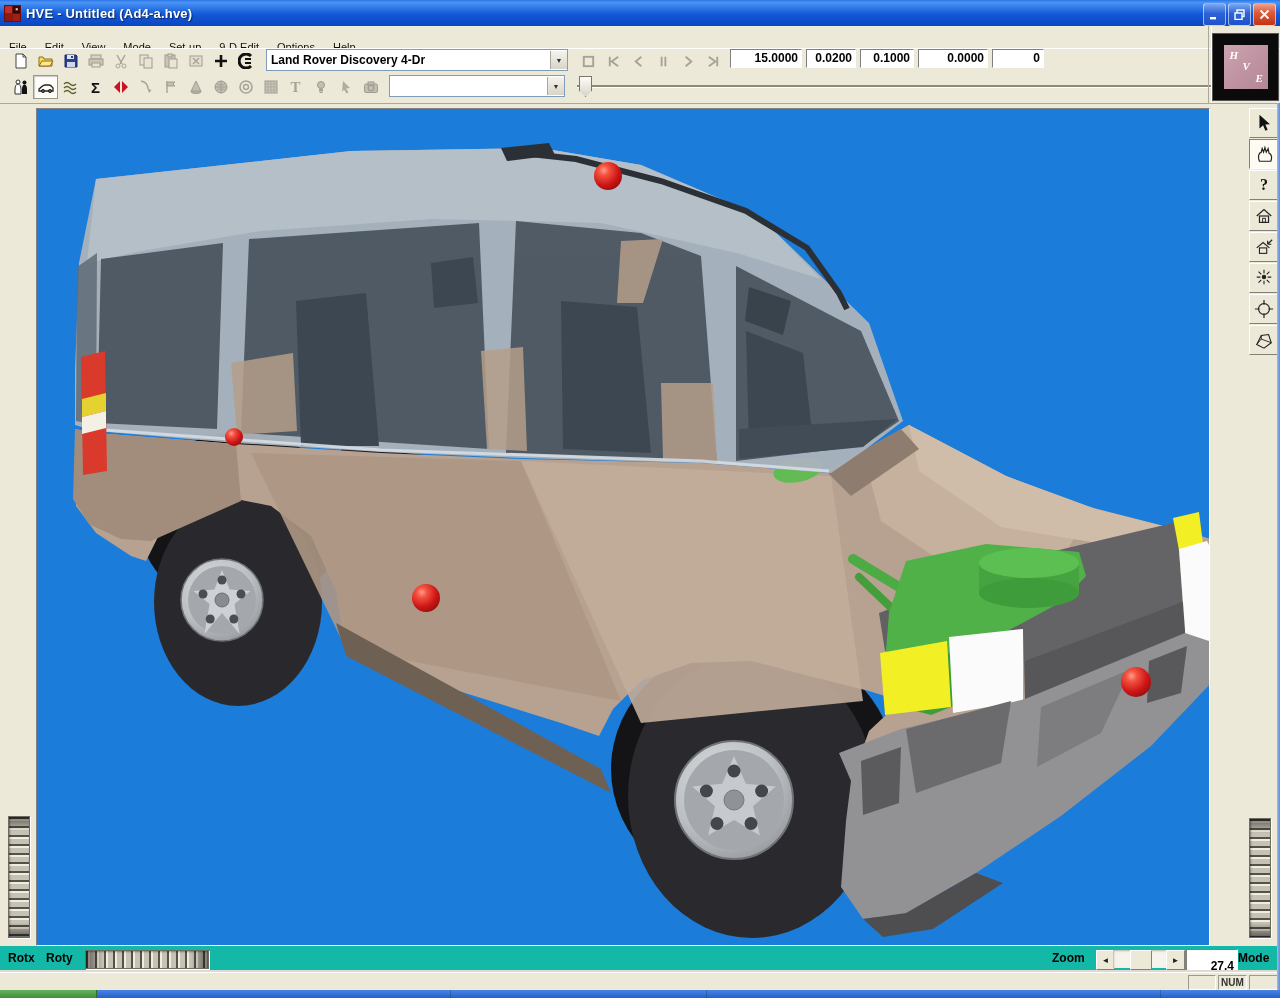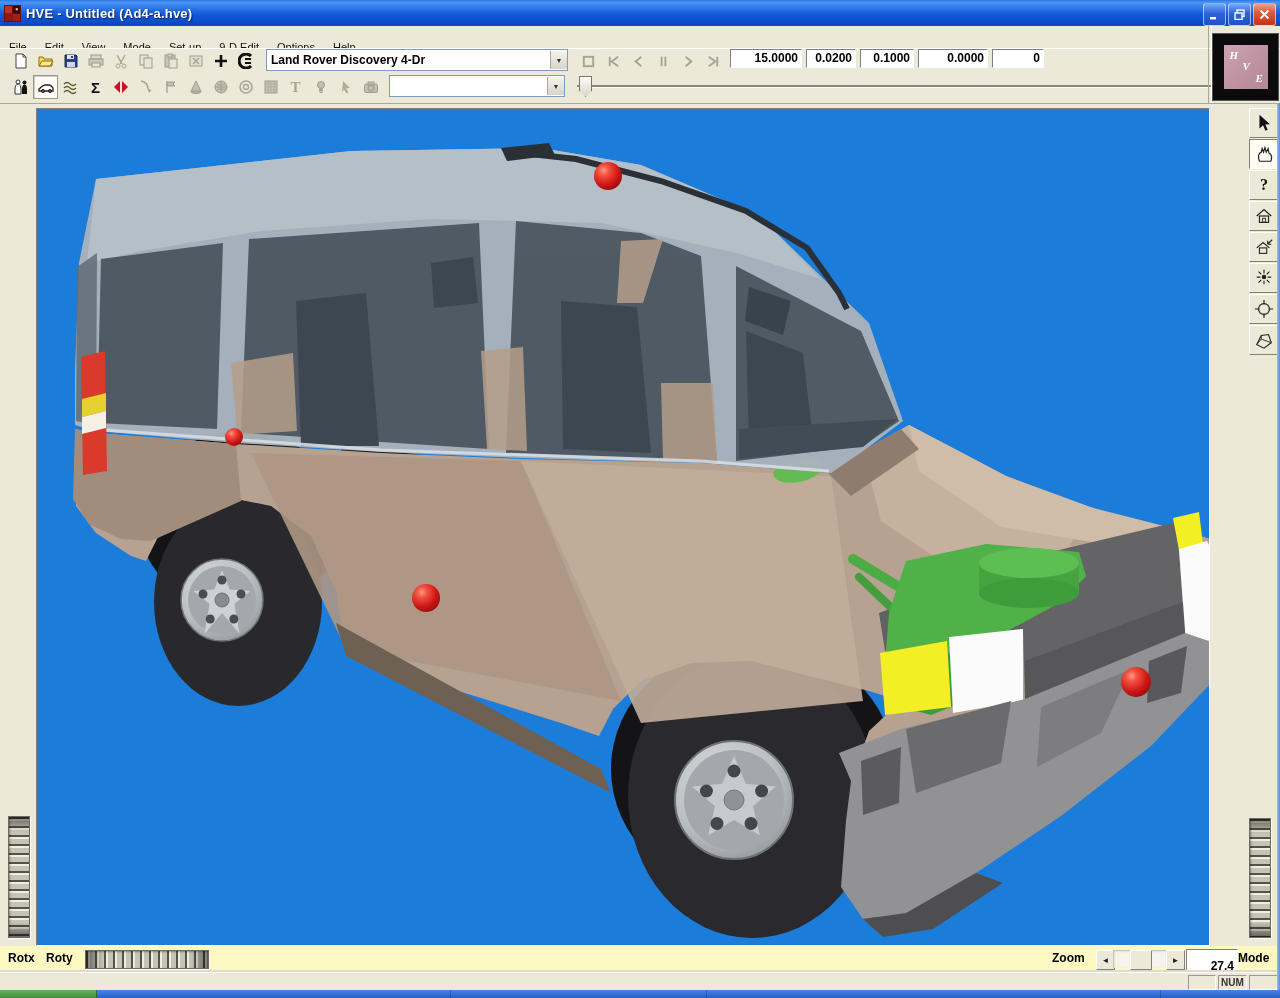--- a/index.html
+++ b/index.html
@@ -52,21 +52,21 @@
     linear-gradient(90deg,rgba(0,0,0,.5),rgba(0,0,0,0) 14%,rgba(0,0,0,0) 86%,rgba(0,0,0,.5)),
     repeating-linear-gradient(90deg,#55524a 0 2px,#efece0 2px 4px,#c6c2b4 4px 9px);
     border:1px solid #6f6b60;box-shadow:inset 0 1px 2px rgba(0,0,0,.35),1px 1px 0 #fff;}
   .wheelV{background:
     linear-gradient(180deg,rgba(0,0,0,.5),rgba(0,0,0,0) 12%,rgba(0,0,0,0) 88%,rgba(0,0,0,.5)),
     repeating-linear-gradient(180deg,#55524a 0 2px,#efece0 2px 4px,#c6c2b4 4px 9px);
     border:1px solid #6f6b60;box-shadow:inset 1px 0 2px rgba(0,0,0,.35),1px 1px 0 #fff;}
   #wheelLeft{position:absolute;left:8px;top:712px;width:20px;height:120px;}
   #wheelRight{position:absolute;left:1249px;top:714px;width:20px;height:118px;}
   
-  #controls{position:absolute;left:0;top:946px;width:1280px;height:26px;background:#fef9c3;}
+  #controls{position:absolute;left:0;top:946px;width:1280px;height:26px;background:#14b8a6;}
   #controls .lbl{position:absolute;top:5px;font-size:12px;font-weight:bold;color:#000;}
   #wheelRoty{position:absolute;left:85px;top:4px;width:122px;height:17px;}
   .sbarbtn{position:absolute;top:4px;width:17px;height:18px;background:#ece9d8;border:1px solid;border-color:#fff #848073 #848073 #fff;font-size:8px;color:#222;display:flex;align-items:center;justify-content:center;}
   #ztrack{position:absolute;left:1113px;top:4px;width:53px;height:18px;background:#f6f4ea;box-shadow:inset 1px 1px 2px rgba(0,0,0,.25);}
   #zthumb{position:absolute;left:1130px;top:4px;width:20px;height:18px;background:#ece9d8;border:1px solid;border-color:#fff #848073 #848073 #fff;}
   #zoomval{position:absolute;left:1186px;top:3px;width:44px;height:17px;background:#fff;border:1px solid #808080;border-right-color:#fff;border-bottom-color:#fff;font-size:12px;font-weight:bold;text-align:right;padding:8px 3px;line-height:17px;}
   
   #statusbar{position:absolute;left:0;top:972px;width:1280px;height:18px;background:#ece9d8;border-top:1px solid #fff;box-shadow:0 -2px 0 #dedbce;}
   .sp{position:absolute;top:2px;height:13px;border:1px solid;border-color:#9d9a8d #fff #fff #9d9a8d;font-size:10px;color:#333;text-align:center;line-height:13px;font-weight:bold;}
   

